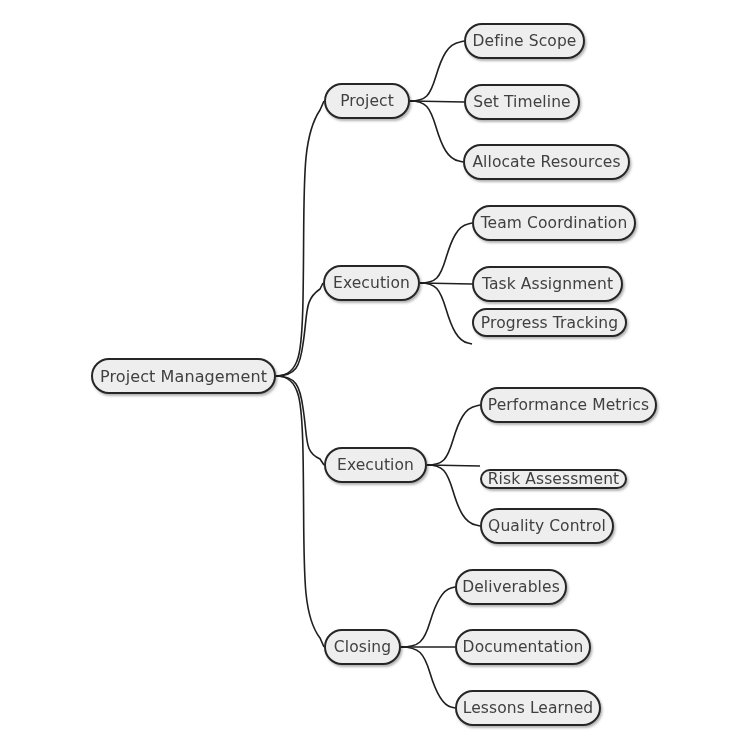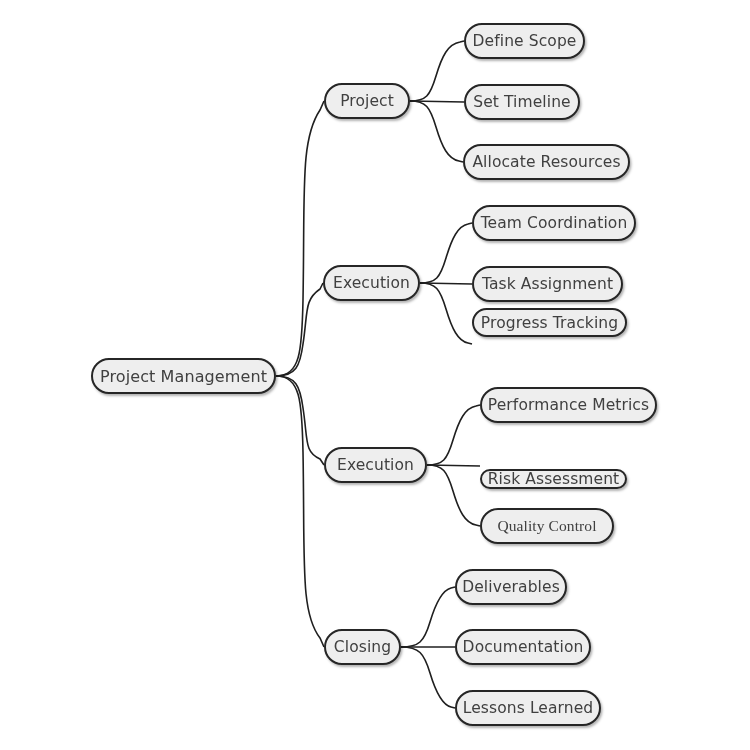--- a/index.html
+++ b/index.html
@@ -104,21 +104,21 @@
       </div>
       <div class="node branch" style="left: 324px; top: 447px; width: 103px; height: 36px;">
         <span>Execution</span>
       </div>
       <div class="node leaf" style="left: 480px; top: 387px; width: 177px; height: 36px;">
         <span>Performance Metrics</span>
       </div>
       <div class="node leaf" style="left: 480px; top: 448px; width: 147px; height: 20px; margin-top: 21px;">
         <span>Risk Assessment</span>
       </div>
-      <div class="node leaf" style="left: 480px; top: 508px; width: 134px; height: 36px; font-family: Liberation Serif, serif;">
+      <div class="node leaf" style="left: 480px; top: 508px; width: 134px; height: 36px;">
         <span>Quality Control</span>
       </div>
       <div class="node branch" style="left: 324px; top: 629px; width: 77px; height: 36px;">
         <span>Closing</span>
       </div>
       <div class="node leaf" style="left: 455px; top: 569px; width: 112px; height: 36px;">
         <span>Deliverables</span>
       </div>
       <div class="node leaf" style="left: 455px; top: 629px; width: 136px; height: 36px;">
         <span>Documentation</span>

